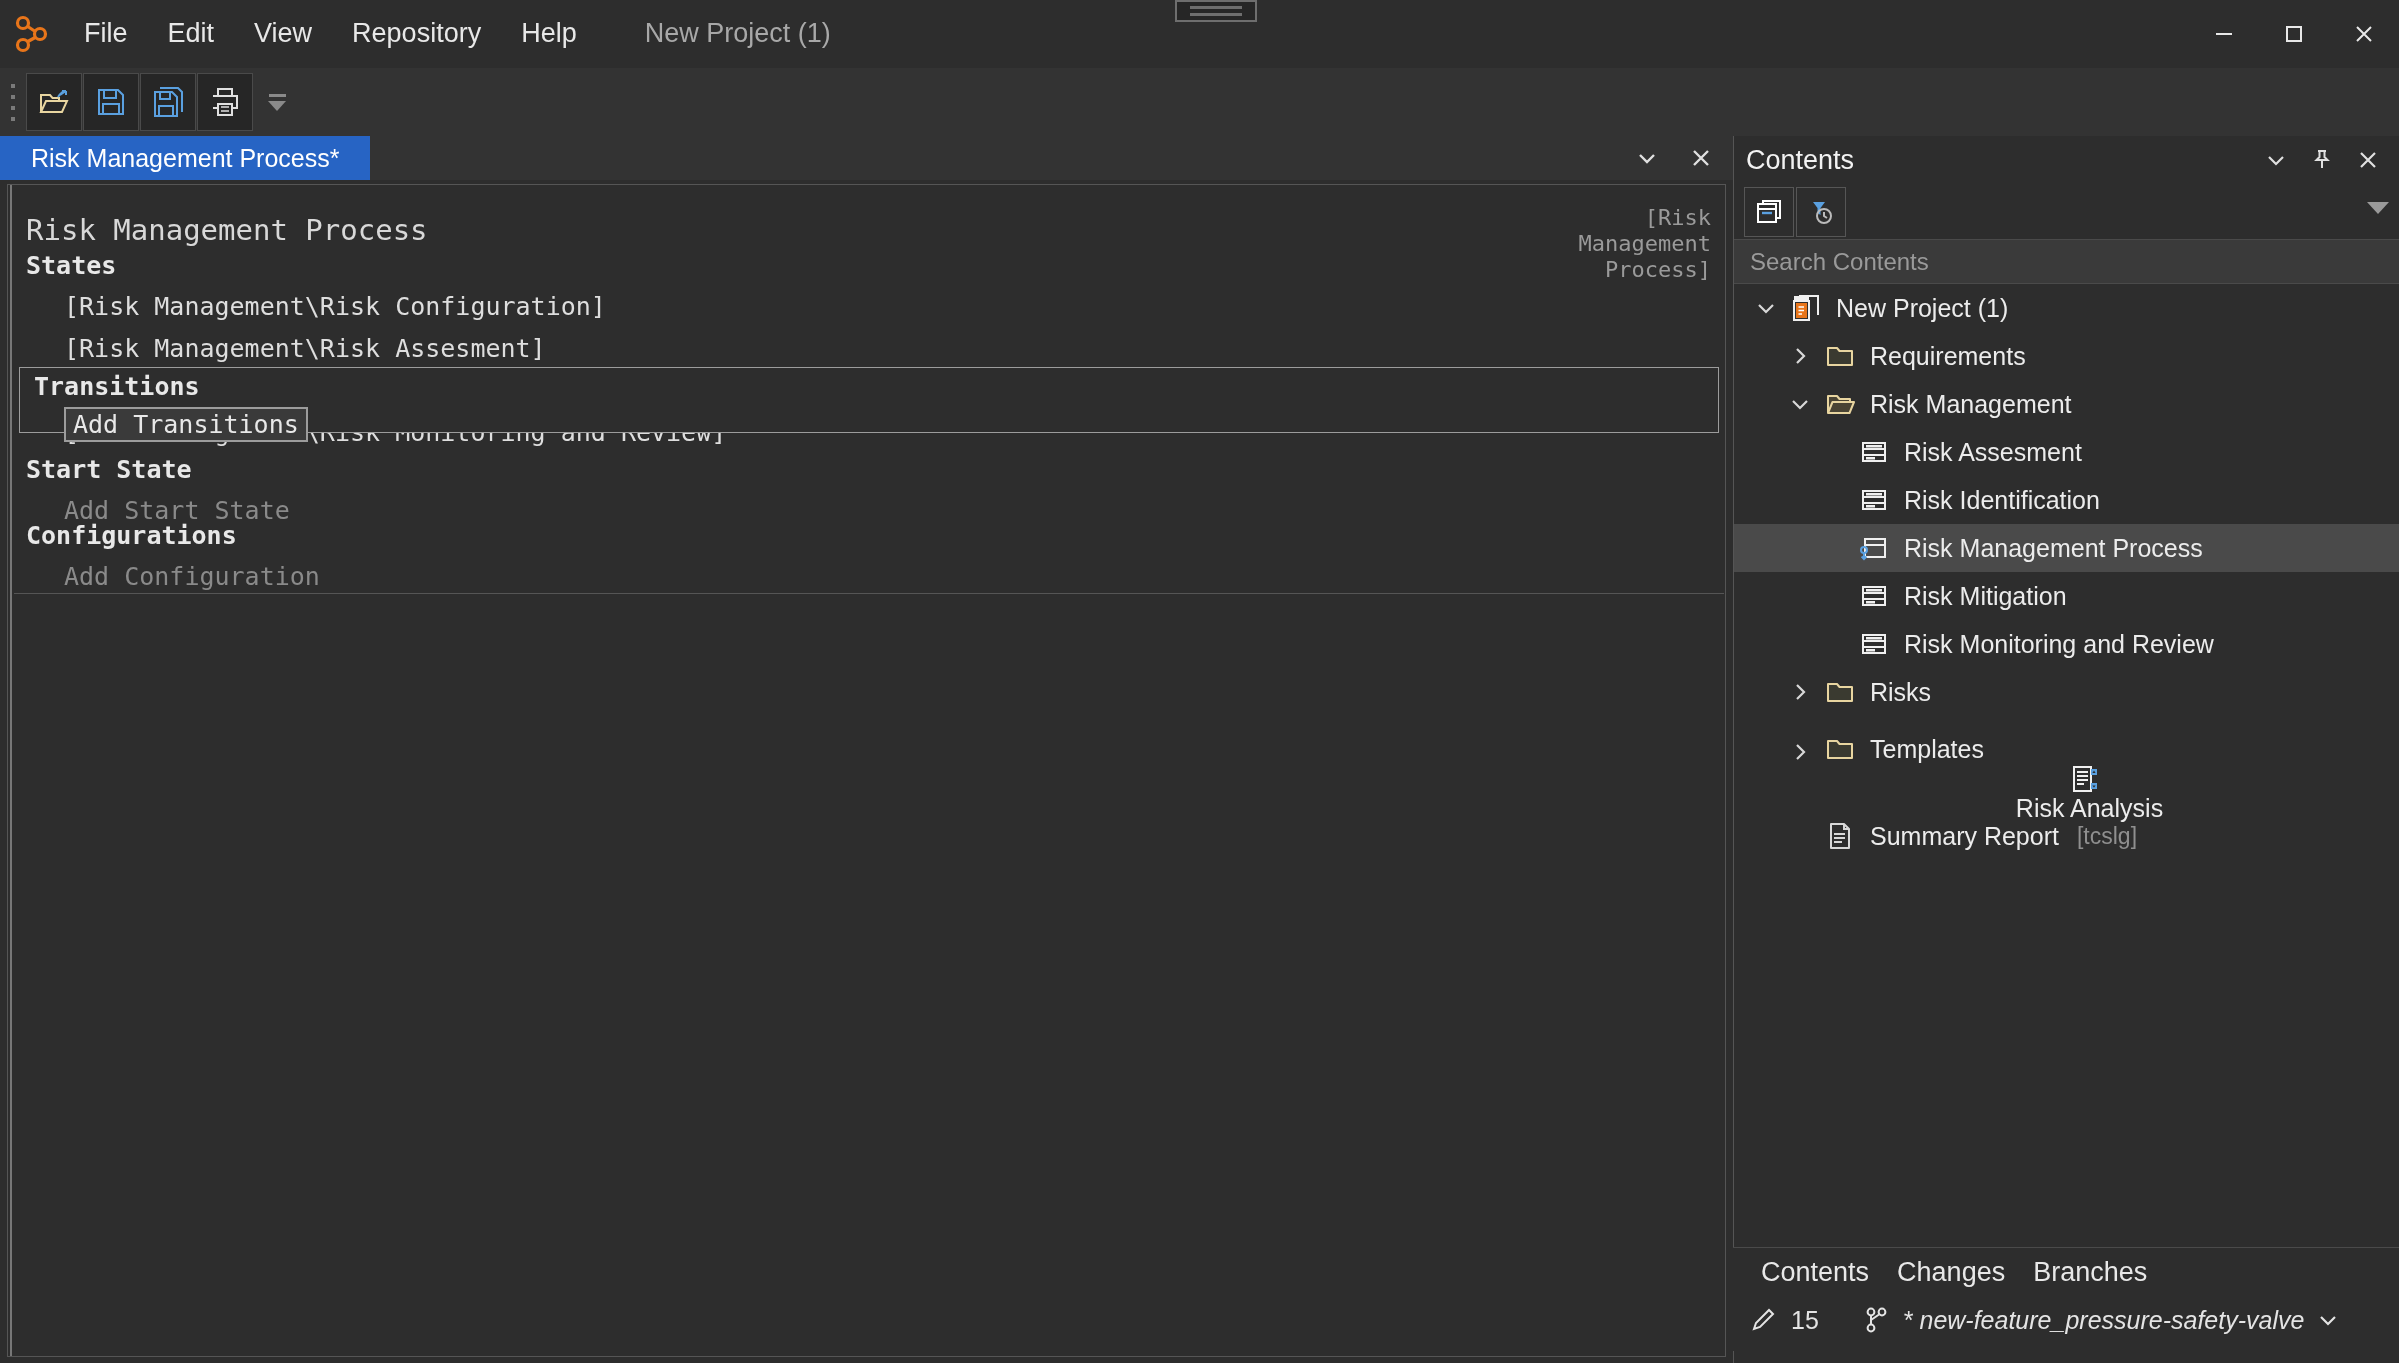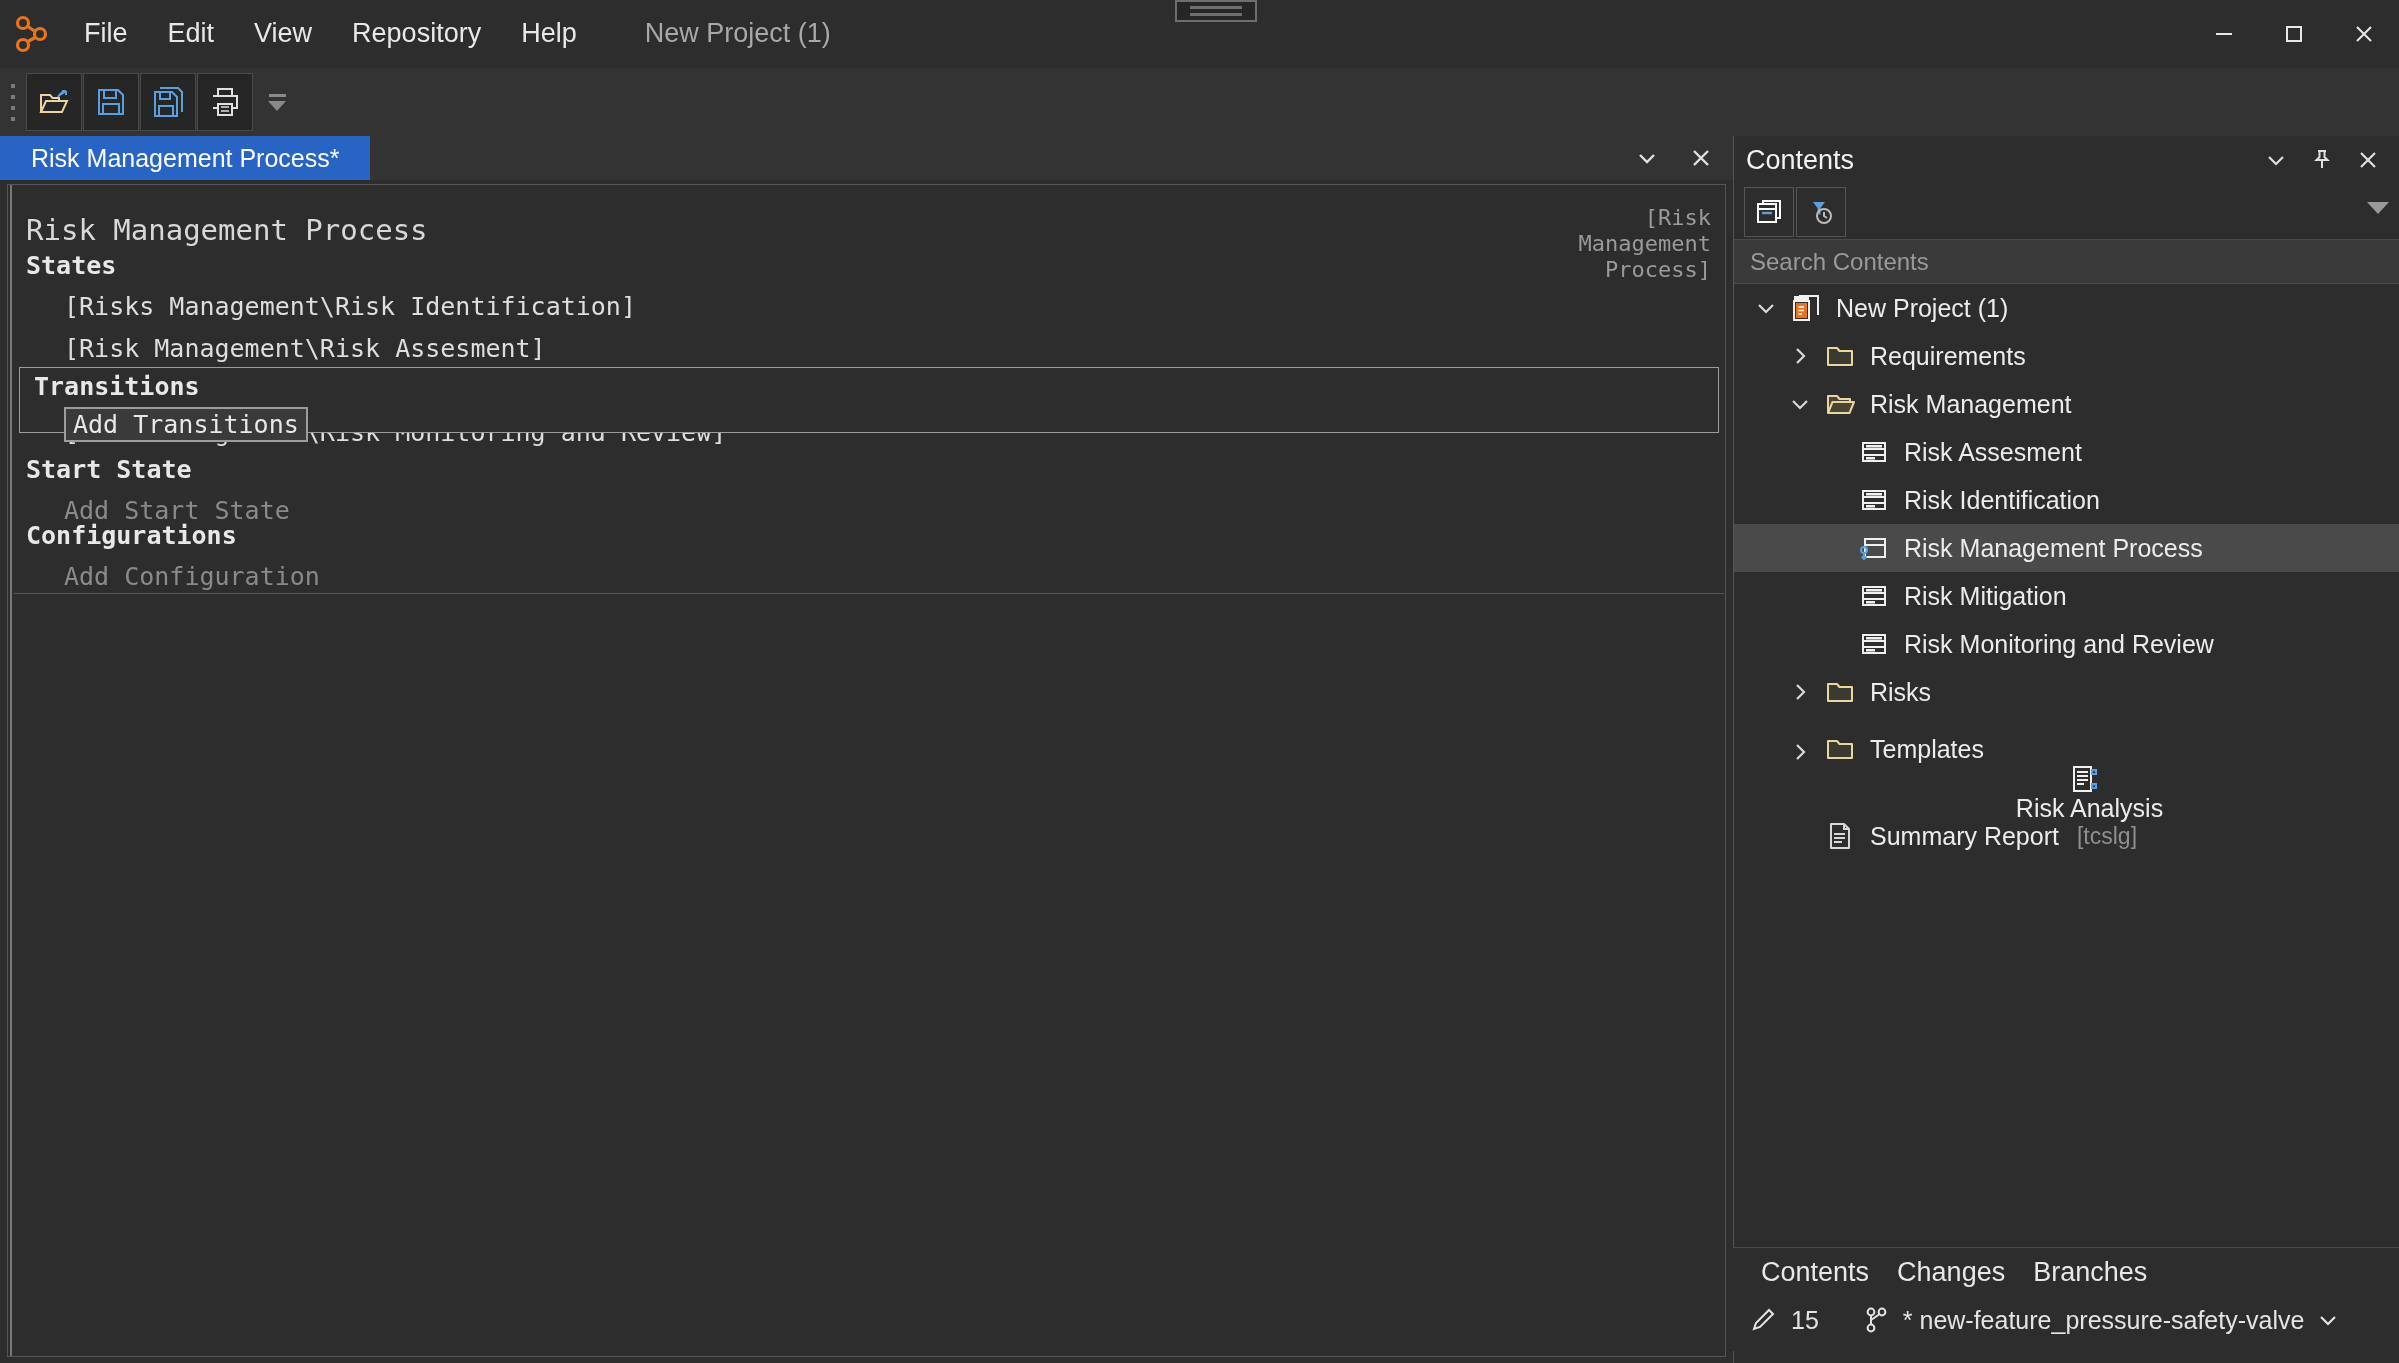--- a/index.html
+++ b/index.html
@@ -231,21 +231,21 @@
   .btab.active { border-bottom-color: #f0f0f0; }
 
   #statusbar {
     position: absolute; left: 1733px; bottom: 12px; width: 666px; height: 62px;
     background: #2d2d2d; display: flex; align-items: center;
   }
   .status-group {
     display: flex; align-items: center; color: #e4e4e4; font-size: 25px;
   }
   #edit-count-group { margin-left: 16px; gap: 14px; }
-  #branch-group { margin-left: 44px; gap: 12px; }
+  #branch-group { margin-left: 44px; gap: 12px; font-style: italic; }
 
   svg { display: block; }
 </style>
 </head>
 <body>
 
 <div id="titlebar">
   <div id="app-logo">
     <svg width="40" height="40" viewBox="0 0 40 40">
       <circle cx="11" cy="9" r="5.5" fill="none" stroke="#e8751a" stroke-width="3.2"></circle>
@@ -365,21 +365,21 @@
   </div>
 
   <div id="editor-body">
     <div id="editor-inner">
 
       <div id="doc-title">Risk Management Process</div>
       <div id="doc-breadcrumb">[Risk Management Process]</div>
 
       <div class="section-block" id="states-block">
         <div class="sec-head">States</div>
-        <div class="sec-row">[Risks Management\Risk Identification]</div>
+        <div class="sec-row">[Risk Management\Risk Configuration]</div>
         <div class="sec-row">[Risk Management\Risk Assesment]</div>
         <div class="sec-row">[Risk Management\Risk Mitigation]</div>
         <div class="sec-row">[Risk Management\Risk Monitoring and Review]</div>
       </div>
 
       <div id="transitions-block">
         <div class="sec-head">Transitions</div>
         <span id="add-transition-btn">Add Transitions</span>
       </div>
 

